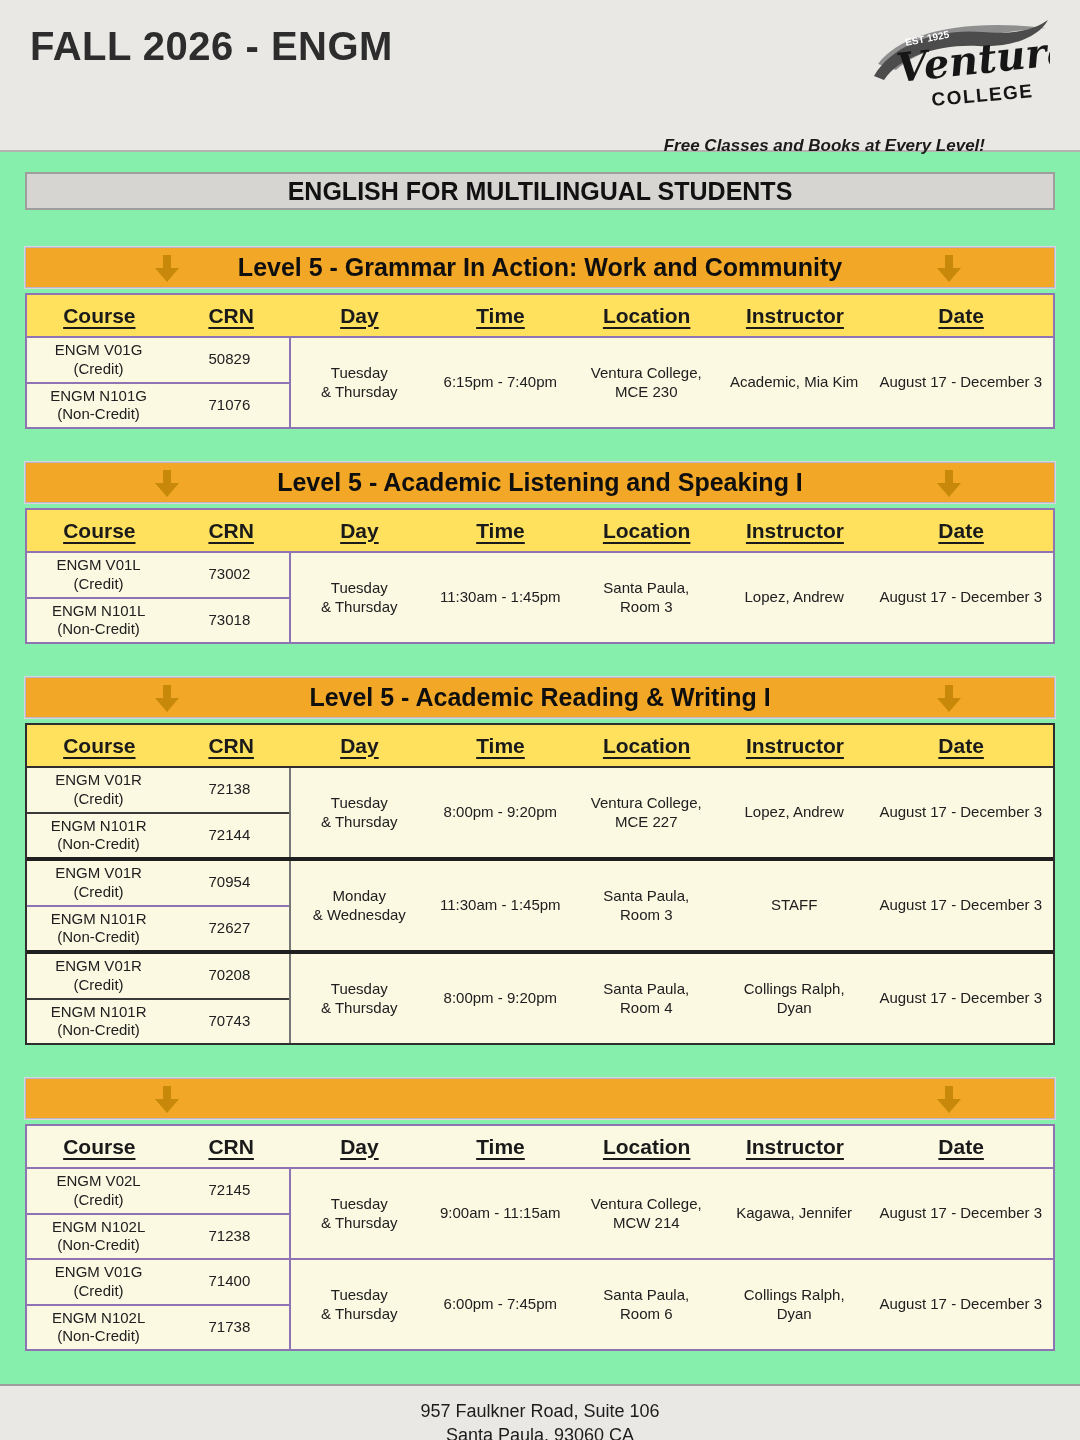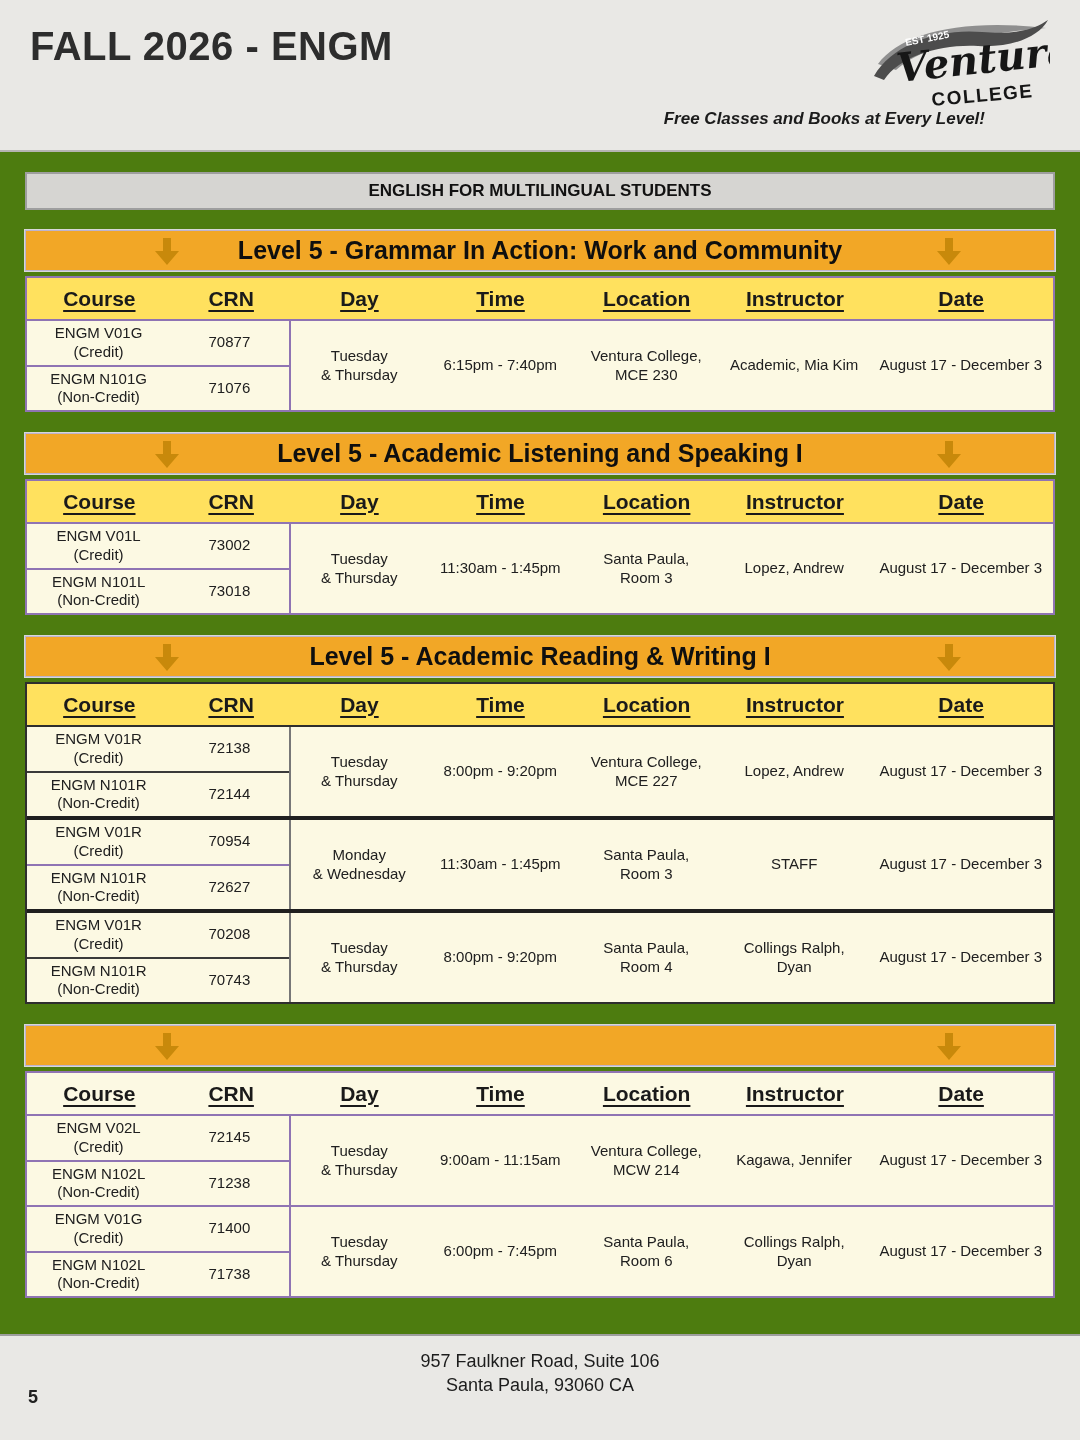--- a/index.html
+++ b/index.html
@@ -10,34 +10,34 @@
     --arrow-gold:#c8890b;
     --header-yellow:#ffe15e;
     --cream:#fcf9e3;
     --purple:#8f74b3;
     --dark:#2b2b2b;
     --text:#202020;
   }
   *{box-sizing:border-box;margin:0;padding:0;}
   html,body{background:#fff;}
   body{font-family:"Liberation Sans","DejaVu Sans",sans-serif;color:var(--text);}
-  .page{width:1080px;height:1440px;overflow:hidden;display:flex;flex-direction:column;background:#4d7c0f;}
+  .page{width:1080px;height:1440px;overflow:hidden;display:flex;flex-direction:column;background:#86efac;}
 
   
   .top-band{background:var(--band);border-bottom:2px solid #b5b4b1;height:152px;position:relative;padding:24px 0 0 30px;flex:0 0 auto;}
   .main-title{font-size:40px;font-weight:700;color:#2d2d2d;letter-spacing:.5px;}
   .sub-title{font-size:30px;font-weight:400;color:#2d2d2d;margin-top:3px;}
   .brand{position:absolute;top:4px;right:30px;width:180px;height:112px;}
-  .tagline{position:absolute;top:109px;right:95px;font-style:italic;font-weight:600;font-size:17px;color:#1b1b1b;}
+  .tagline{position:absolute;top:136px;right:95px;font-style:italic;font-weight:600;font-size:17px;color:#1b1b1b;}
 
   
   main{flex:1 1 auto;padding:20px 25px 0;}
-  .program-banner{background:var(--gray-banner-bg);border:2px solid var(--gray-banner-border);min-height:38px;display:flex;align-items:center;justify-content:center;font-size:17px;font-weight:700;color:#111;margin-bottom:20px;}
-
-  .sec{margin-bottom:21px;}
+  .program-banner{background:var(--gray-banner-bg);border:2px solid var(--gray-banner-border);min-height:38px;display:flex;align-items:center;justify-content:center;font-size:25px;font-weight:700;color:#111;margin-bottom:37px;}
+
+  .sec{margin-bottom:33px;}
   .ban{position:relative;background:var(--orange);border:1px solid #bdb3cf;outline:1px solid #d8d8d8;min-height:41px;display:flex;align-items:center;justify-content:center;margin-bottom:5px;}
   .ban .ttl{font-size:25px;font-weight:700;color:#0f0f0f;}
   .arrow{position:absolute;top:7px;width:24px;height:27px;}
   .arrow.l{left:12.5%;}
   .arrow.r{right:9%;}
 
   .tbl{border:2px solid var(--purple);background:var(--cream);}
   .th{display:grid;grid-template-columns:14.1% 11.6% 13.4% 14.1% 14.4% 14.5% 17.9%;background:var(--header-yellow);border-bottom:2px solid var(--purple);min-height:43px;align-items:center;}
   .th .h{text-align:center;font-size:21px;font-weight:700;text-decoration:underline;text-underline-offset:4px;color:#1a1a1a;}
   .sec.plainhead .th{background:var(--cream);}
@@ -107,21 +107,21 @@
           <div class="h">Instructor</div>
           <div class="h">Date</div>
         </div>
         <div class="grp">
           <div class="lft">
             <div class="crow">
               <div class="cl">
                 <span>ENGM V01G</span>
                 <span>(Credit)</span>
               </div>
-              <div class="cl">70877</div>
+              <div class="cl">50829</div>
             </div>
             <div class="crow">
               <div class="cl">
                 <span>ENGM N101G</span>
                 <span>(Non-Credit)</span>
               </div>
               <div class="cl">71076</div>
             </div>
           </div>
           <div class="rgt">

